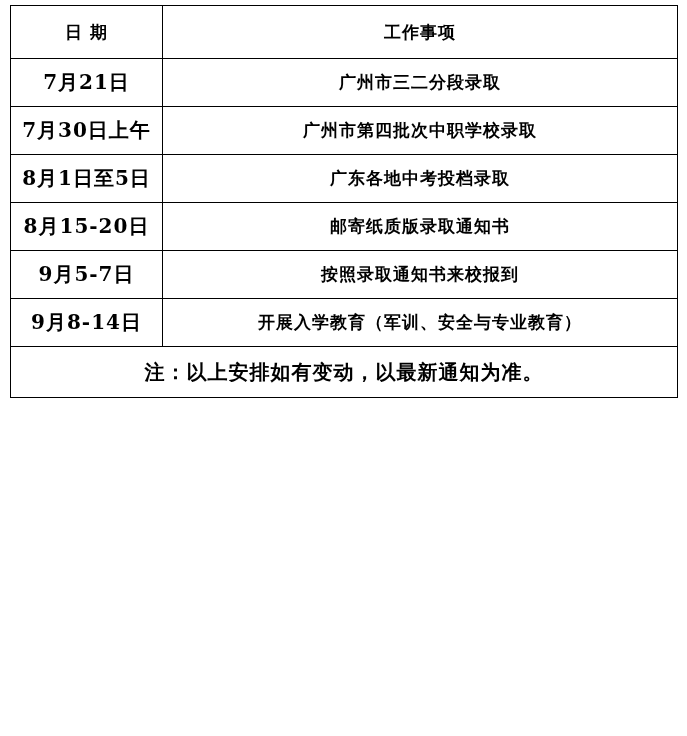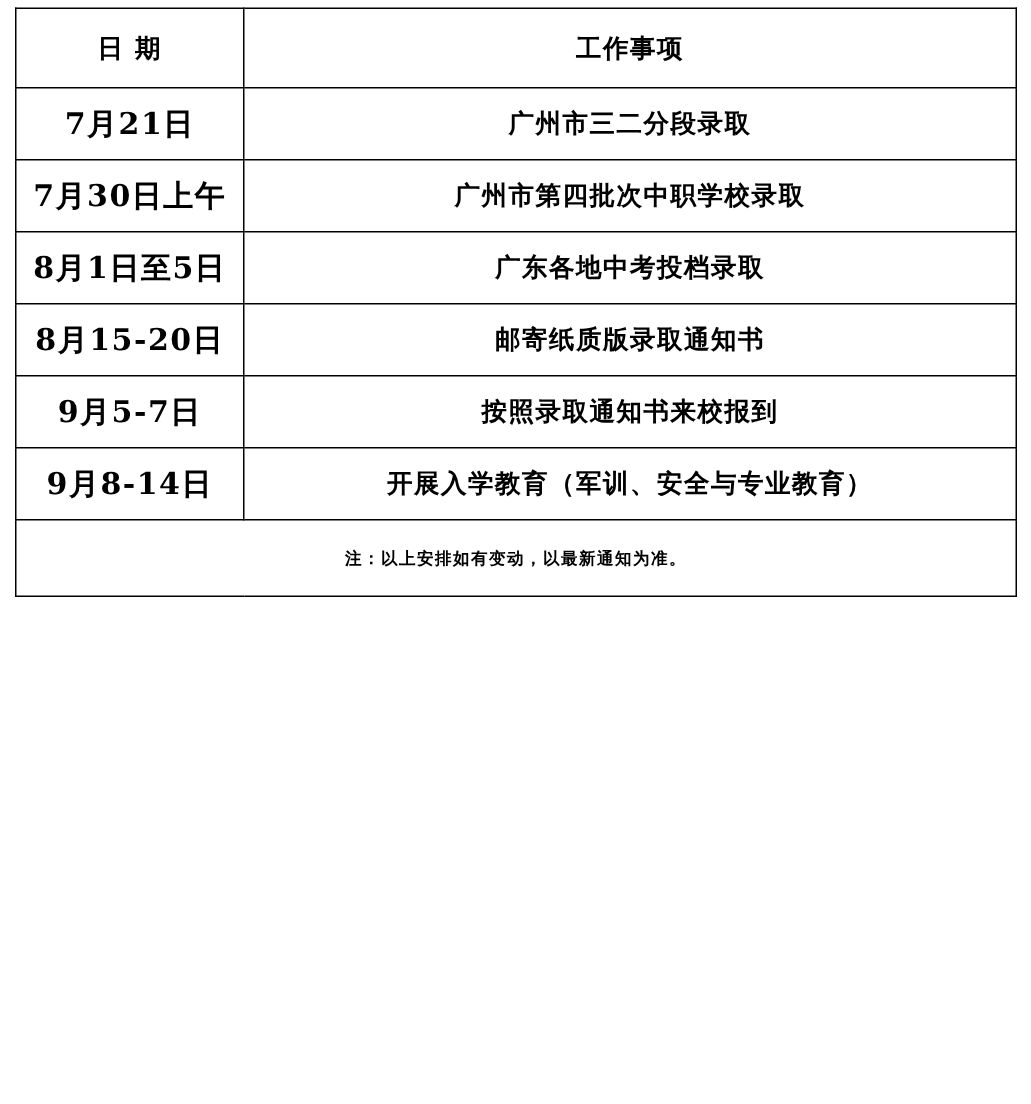--- a/index.html
+++ b/index.html
@@ -41,21 +41,21 @@
   }
   .body-row td {
     height: 47px;
     font-size: 17px;
   }
   .body-row td.date-cell {
     font-size: 20px;
   }
   .note-row td {
     height: 50px;
-    font-size: 11px;
+    font-size: 20px;
   }
 </style>
 </head>
 <body>
 
 <table id="schedule-table">
   <colgroup>
     <col class="col-date">
     <col class="col-item">
   </colgroup>

